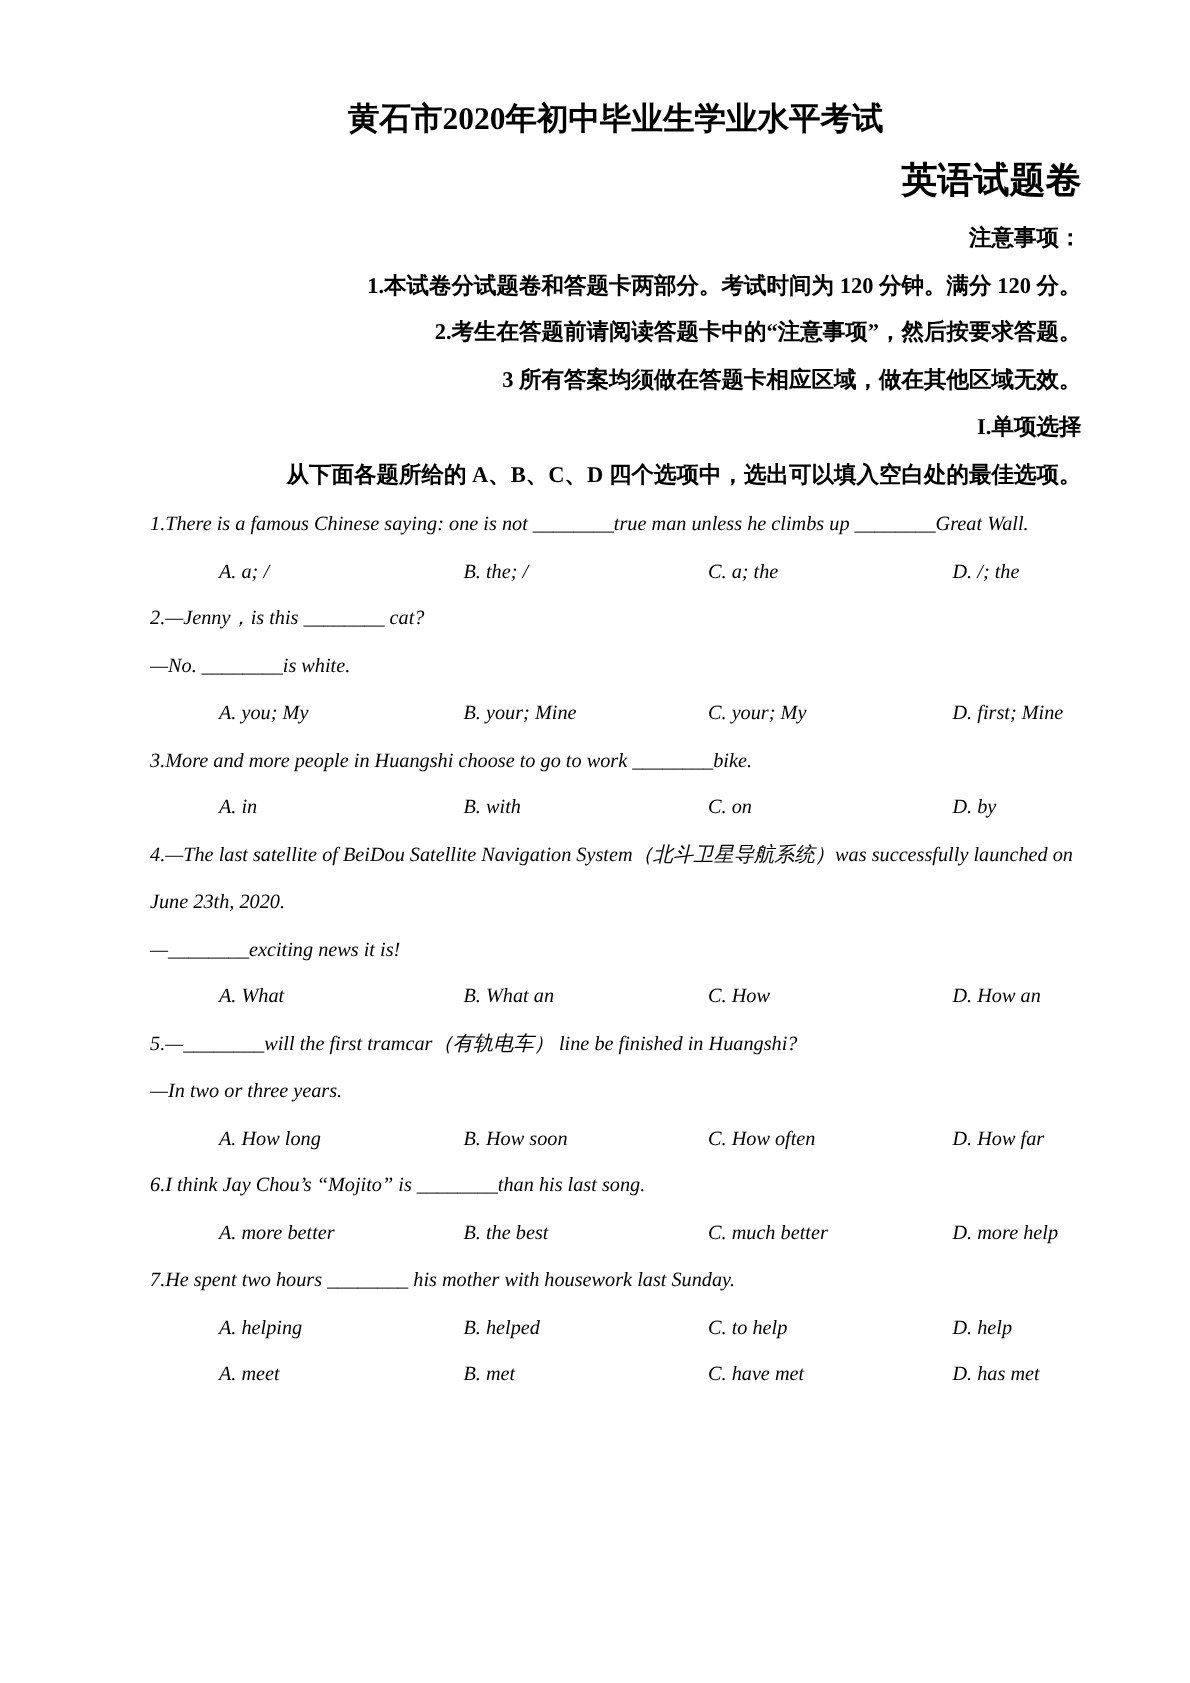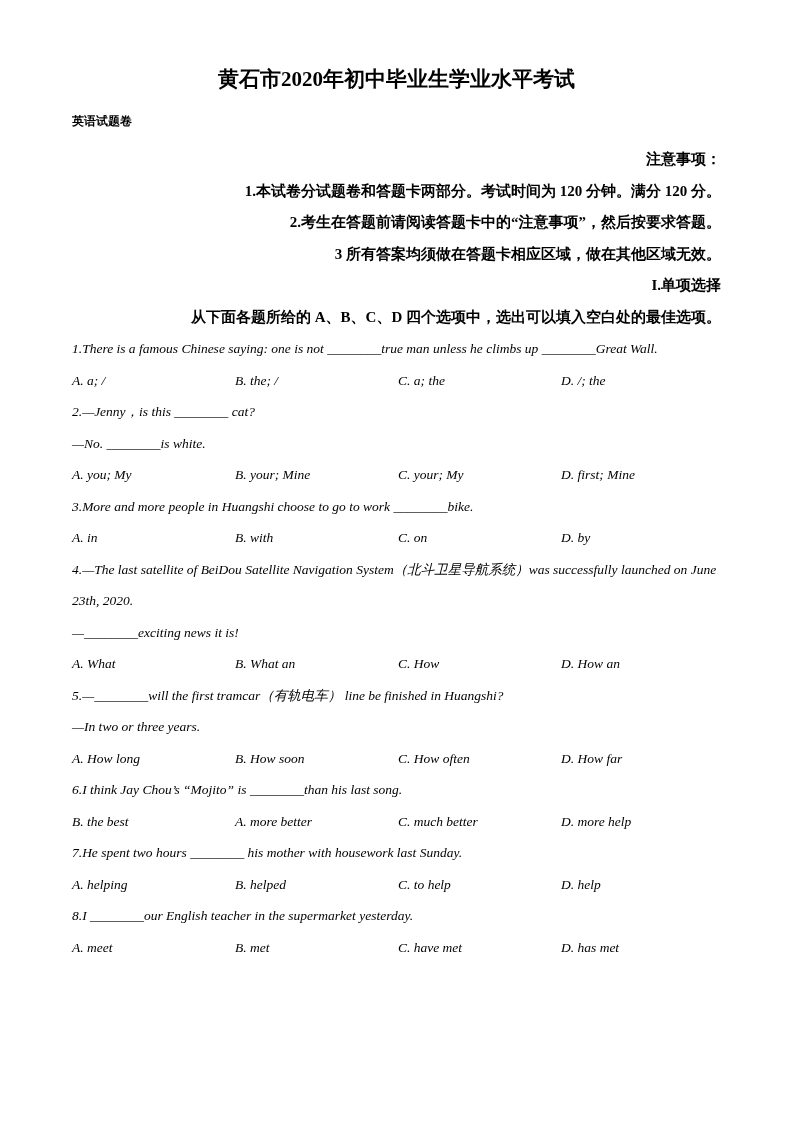--- a/index.html
+++ b/index.html
@@ -6,53 +6,54 @@
     margin: 0;
     padding: 0;
     background: #ffffff;
   }
   .page {
     position: relative;
     width: 793px;
     height: 1122px;
     box-sizing: border-box;
     margin: 0 auto;
-    padding: 60px 72px 0 72px;
+    padding: 60px 72px 0 100px;
     background: #ffffff;
     color: #000000;
     font-family: "Liberation Serif", "DejaVu Serif", serif;
     overflow: hidden;
   }
   .title {
     margin: 4px 0 0 0;
     text-align: center;
     font-size: 21px;
     font-weight: bold;
     line-height: 30px;
   }
   .subtitle {
     margin: 12px 0 8px 0;
-    text-align: left;
-    font-size: 12px;
+    text-align: right;
+    font-size: 24px;
     font-weight: bold;
     line-height: 30px;
   }
   .line {
     line-height: 31.5px;
     font-size: 13.5px;
     white-space: normal;
   }
   .bold {
     font-weight: bold;
     font-size: 15px;
     text-align: right;
   }
   .options {
     display: grid;
     grid-template-columns: 163px 163px 163px auto;
+    margin-left: 46px;
   }
   .opt {
     display: block;
   }
   .question {
     margin: 0;
     font-style: italic;
   }
 </style>
 </head>
@@ -120,39 +121,38 @@
       <span class="opt">A. How long</span>
       <span class="opt">B. How soon</span>
       <span class="opt">C. How often</span>
       <span class="opt">D. How far</span>
     </div>
   </div>
 
   <div class="question">
     <div class="line">6.I think Jay Chou’s “Mojito” is ________than his last song.</div>
     <div class="line options">
+      <span class="opt">A. more better</span>
       <span class="opt">B. the best</span>
-      <span class="opt">A. more better</span>
       <span class="opt">C. much better</span>
       <span class="opt">D. more help</span>
     </div>
   </div>
 
   <div class="question">
     <div class="line">7.He spent two hours ________ his mother with housework last Sunday.</div>
     <div class="line options">
       <span class="opt">A. helping</span>
       <span class="opt">B. helped</span>
       <span class="opt">C. to help</span>
       <span class="opt">D. help</span>
     </div>
   </div>
 
   <div class="question">
-    <div class="line">8.I ________our English teacher in the supermarket yesterday.</div>
     <div class="line options">
       <span class="opt">A. meet</span>
       <span class="opt">B. met</span>
       <span class="opt">C. have met</span>
       <span class="opt">D. has met</span>
     </div>
   </div>
 
 
 </div>

